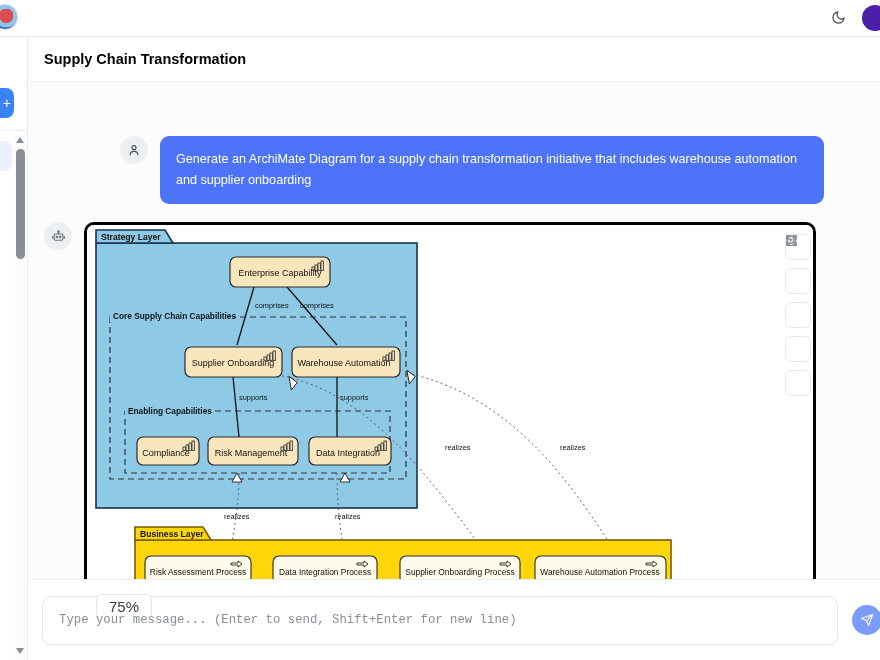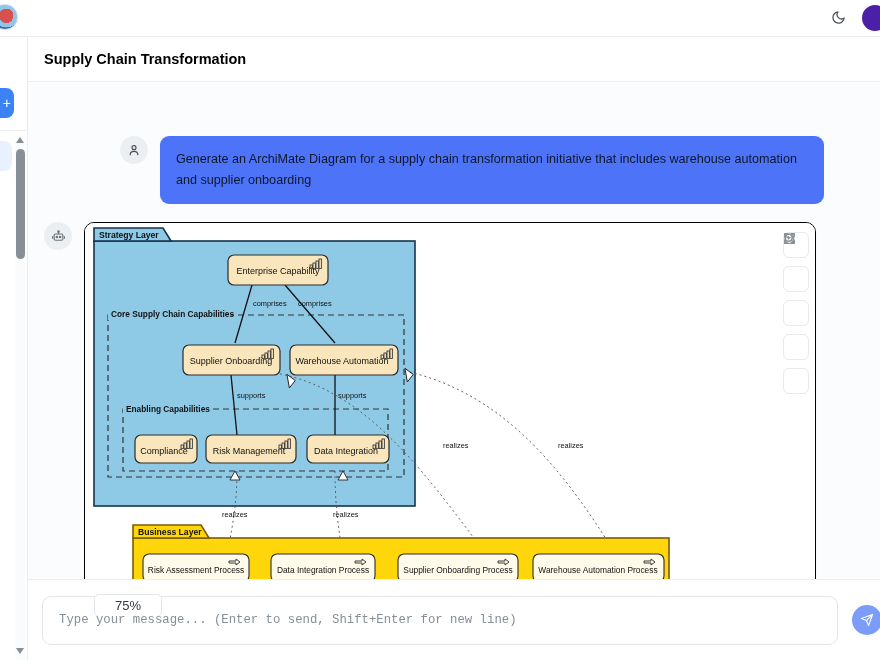--- a/index.html
+++ b/index.html
@@ -70,44 +70,44 @@
   
   .chat-area { position:absolute; left:0; top:45px; width:852px; height:534px; overflow:hidden; }
 
   .msg-user { position:absolute; left:92px; top:54px; display:flex; align-items:flex-start; }
   .avatar-user {
     width:28px; height:28px; border-radius:50%; background:#eceff2;
     display:flex; align-items:center; justify-content:center; flex:0 0 28px;
     color:#495057;
   }
   .bubble-user {
-    margin-left:12px; width:664px; background:#4d74f8; color:#0f172a;
+    margin-left:12px; width:664px; background:#4d74f8; color:#ffffff;
     border-radius:9px; padding:13px 16px; font-size:12.6px; line-height:1.68;
   }
 
   .msg-bot { position:absolute; left:16px; top:140px; display:flex; align-items:flex-start; }
   .avatar-bot {
     width:28px; height:28px; border-radius:50%; background:#eceff2;
     display:flex; align-items:center; justify-content:center; flex:0 0 28px;
   }
   .diagram-card {
     margin-left:12px; width:732px; height:404px;
-    background:#ffffff; border:1px solid #000000; border-radius:10px;
+    background:#ffffff; border:3px solid #000000; border-radius:10px;
     position:relative; overflow:hidden;
     box-shadow:0 1px 2px rgba(16,24,40,0.04);
   }
 
   
   .canvas { position:absolute; left:0; top:0; width:732px; height:404px; background:#ffffff; overflow:hidden; }
   .canvas svg { position:absolute; left:0; top:0; }
 
   .zoom-badge {
     position:absolute; left:9px; bottom:10px;
     background:#ffffff; border:1px solid #e3e7eb; border-radius:5px;
-    font-size:13px; color:#343a40; padding:3px 20px; z-index:9;
+    font-size:15px; color:#343a40; padding:3px 12px; z-index:9;
   }
   .diagram-tools {
     position:absolute; right:8px; top:9px; display:flex; flex-direction:column; gap:8px; z-index:9;
   }
   .tool-btn {
     width:26px; height:26px; background:#ffffff; border:1px solid #e6e9ed;
     border-radius:6px; display:flex; align-items:center; justify-content:center;
     color:#868e96;
   }
 

